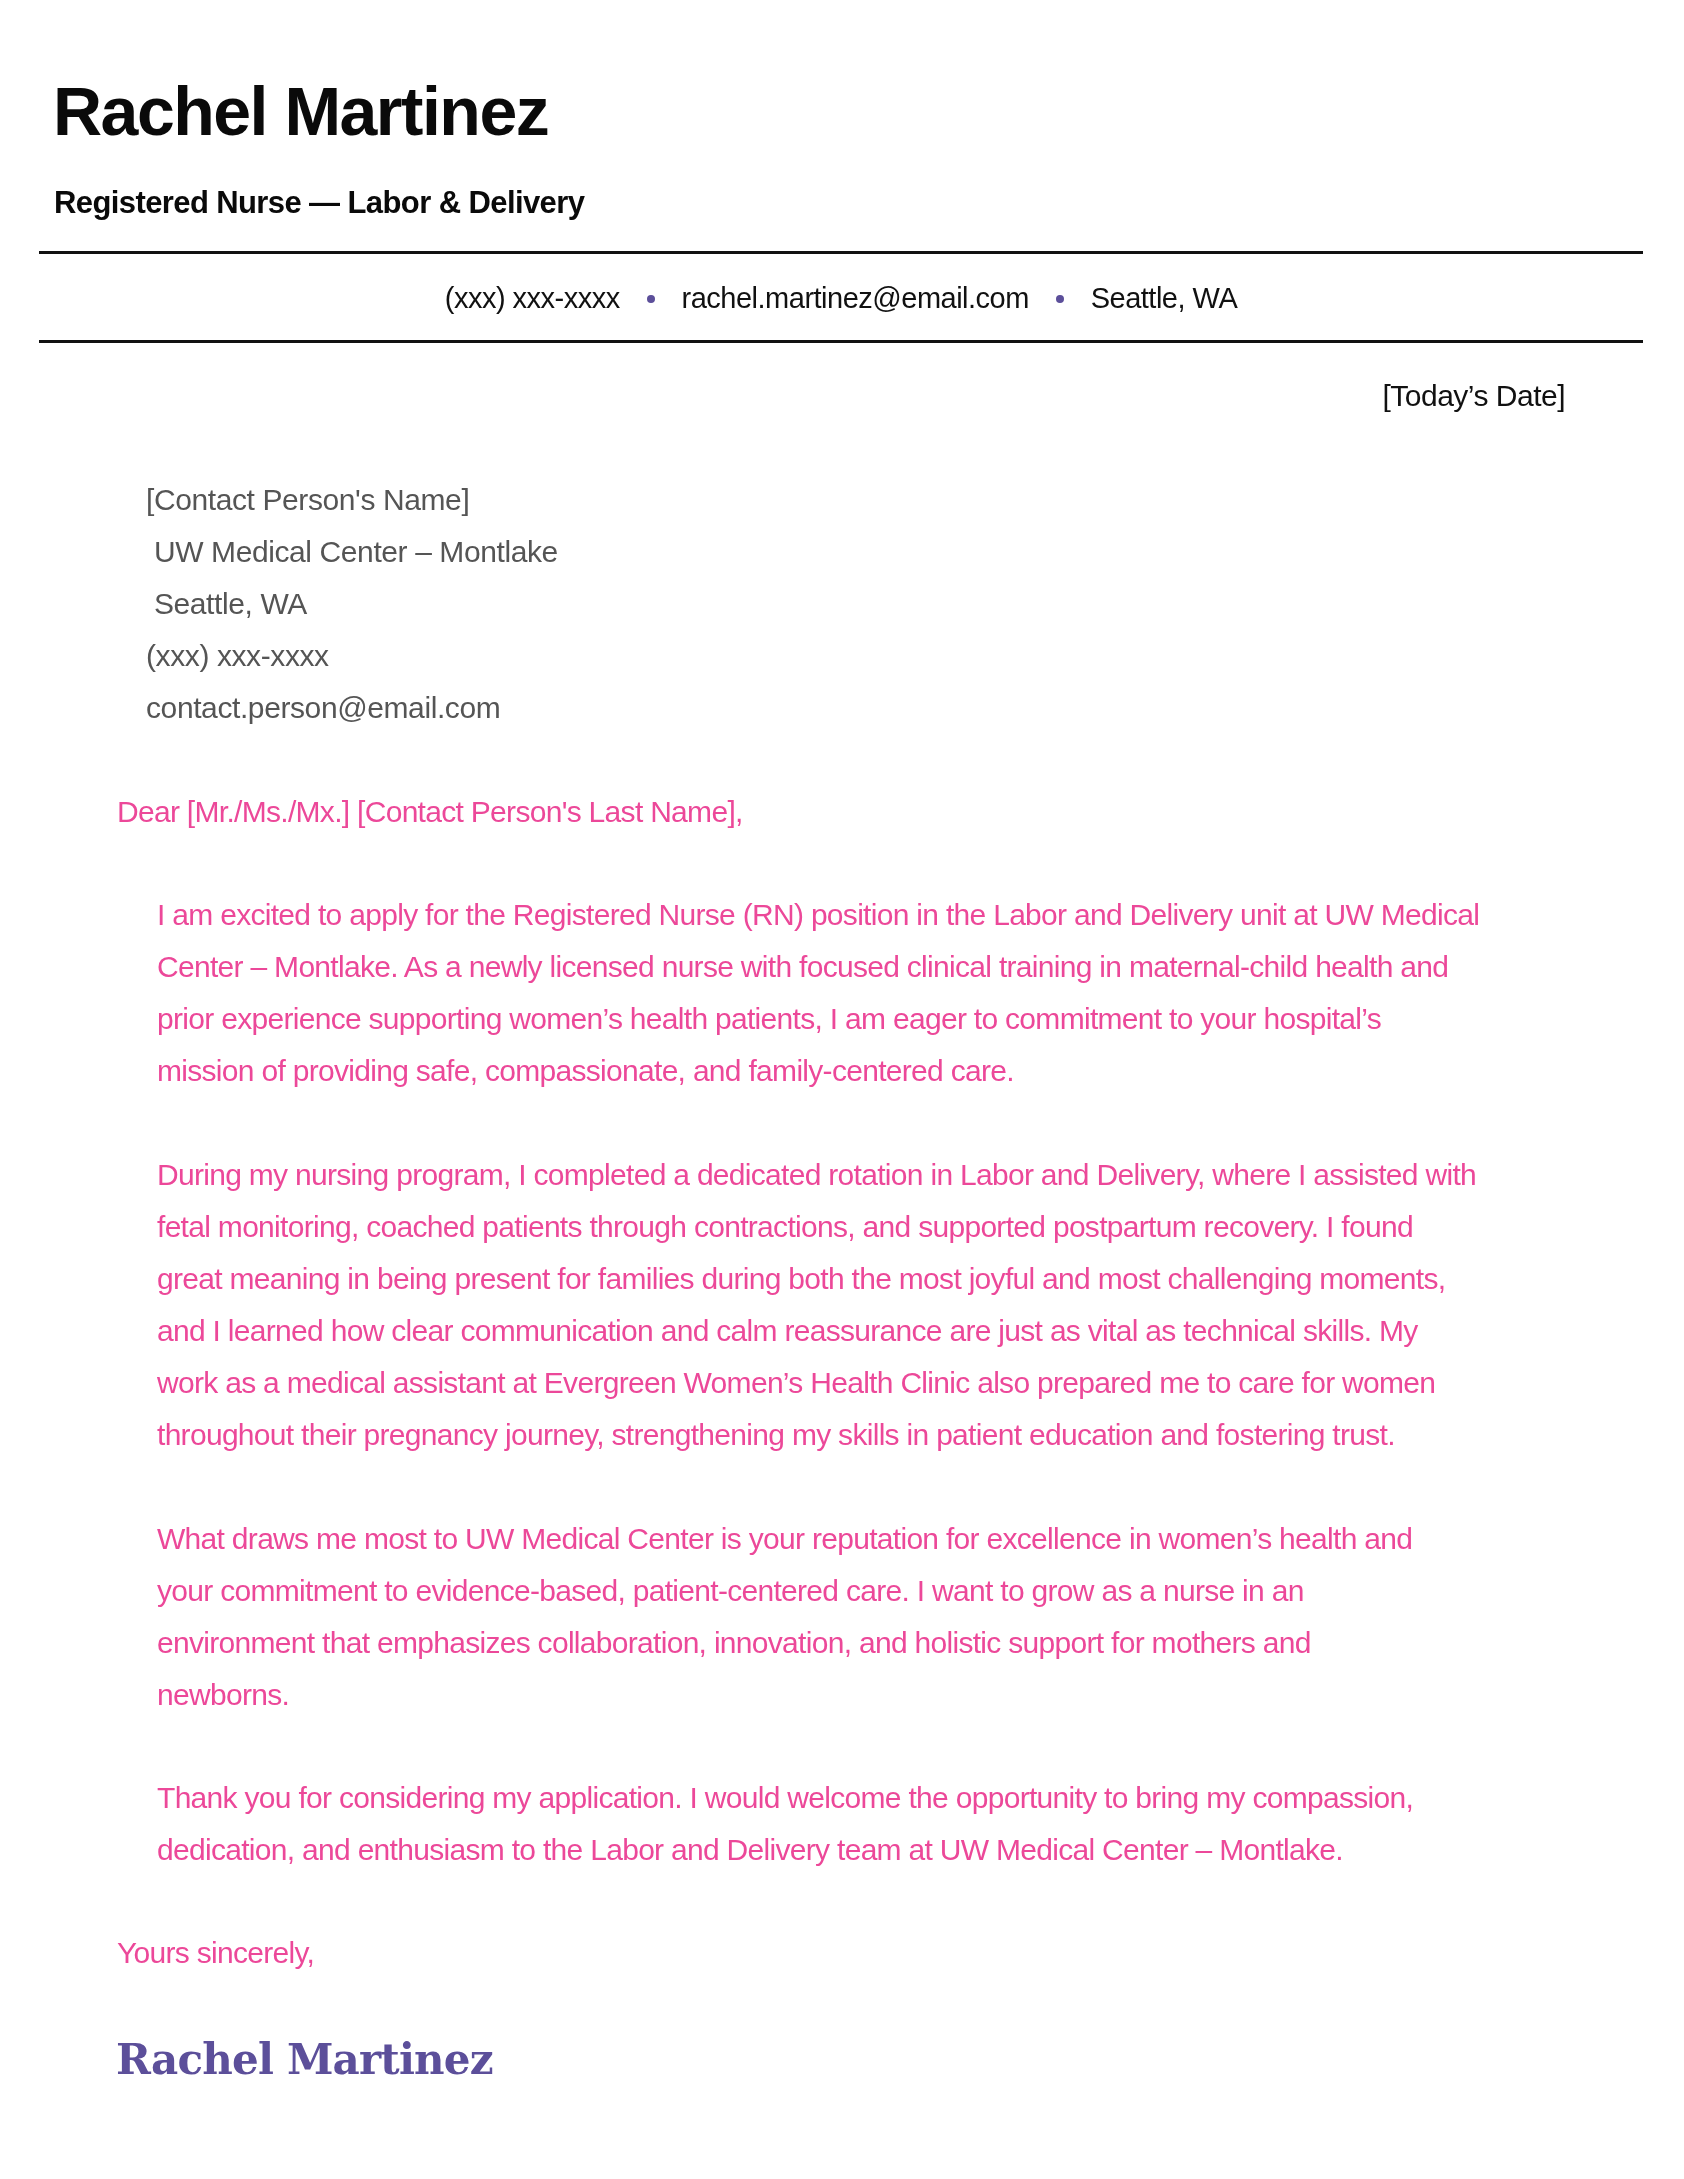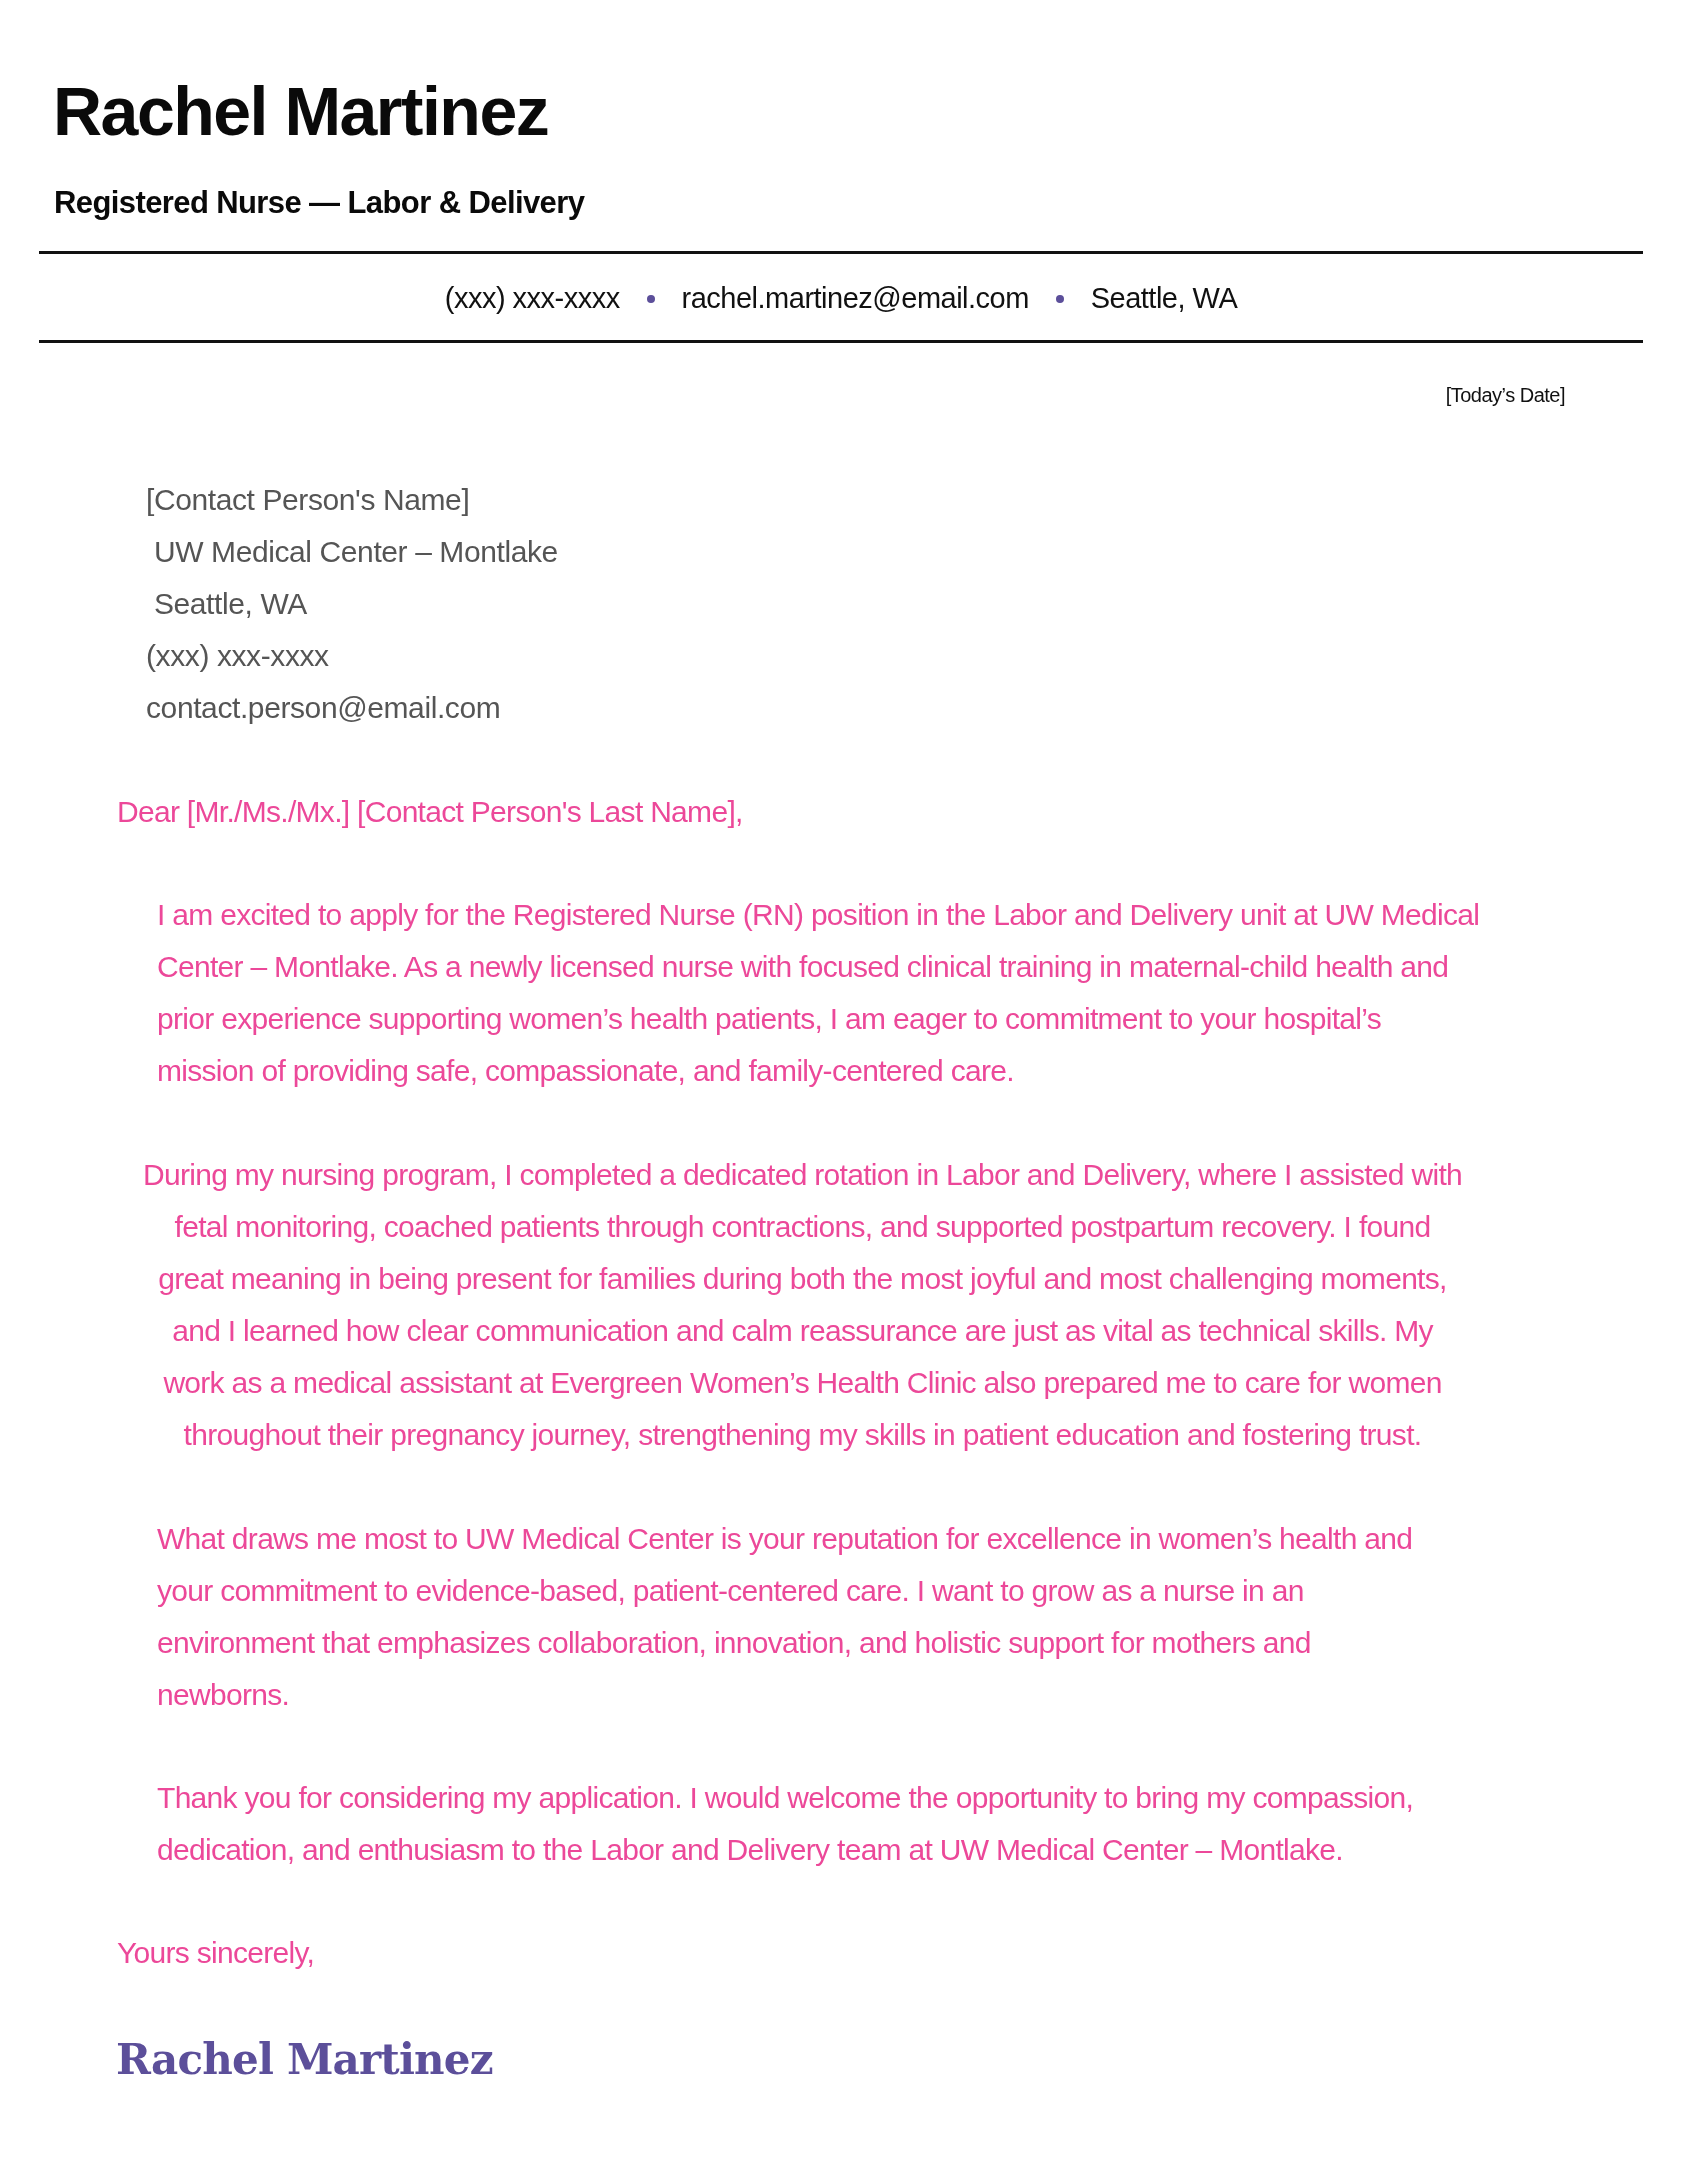--- a/index.html
+++ b/index.html
@@ -13,31 +13,31 @@
   .rule { position: absolute; left: 39px; width: 1604px; height: 2.9px; background: #111111; }
   .rule.top { top: 251px; }
   .rule.bottom { top: 340px; }
 
   .contact-bar { position: absolute; left: 39px; width: 1604px; top: 256px; height: 84px;
                  display: flex; justify-content: center; align-items: center;
                  font-size: 29px; letter-spacing: -0.5px; color: #111; }
   .contact-item { padding: 0 2px; }
   .bullet { display: inline-block; width: 7.8px; height: 7.8px; border-radius: 50%; margin: 0 25px; position: relative; top: 1px; }
 
-  .date { right: 119px; top: 376px; font-size: 20px; letter-spacing: -0.5px; line-height: 39px; text-align: right; }
+  .date { right: 119px; top: 376px; font-size: 30px; letter-spacing: -0.5px; line-height: 39px; text-align: right; }
 
   .recipient { left: 117px; top: 474px; font-size: 30px; color: #555555; letter-spacing: -0.4px; line-height: 52px; margin-left: 29px; }
   .recipient .line { display: block; white-space: pre; }
 
   .body-text { font-size: 30px; letter-spacing: -0.7px; line-height: 52px; color: #ec4899; }
   .body-text .line { display: block; white-space: pre; margin-left: 40px; }
 
   .salutation { left: 117px; top: 786px; }
   .p1 { left: 117px; top: 889px; }
-  .p2 { left: 103px; top: 1149px; text-align: center; }
+  .p2 { left: 117px; top: 1149px; }
   .p3 { left: 117px; top: 1513px; }
   .p4 { left: 117px; top: 1772px; }
   .closing { left: 117px; top: 1927px; }
 
   .signature { left: 116px; top: 2032px; font-family: "DejaVu Serif", "Liberation Serif", serif;
                font-weight: 700; font-size: 42px; letter-spacing: -0.8px; line-height: 55px; }
 </style>
 </head>
 <body>
 

